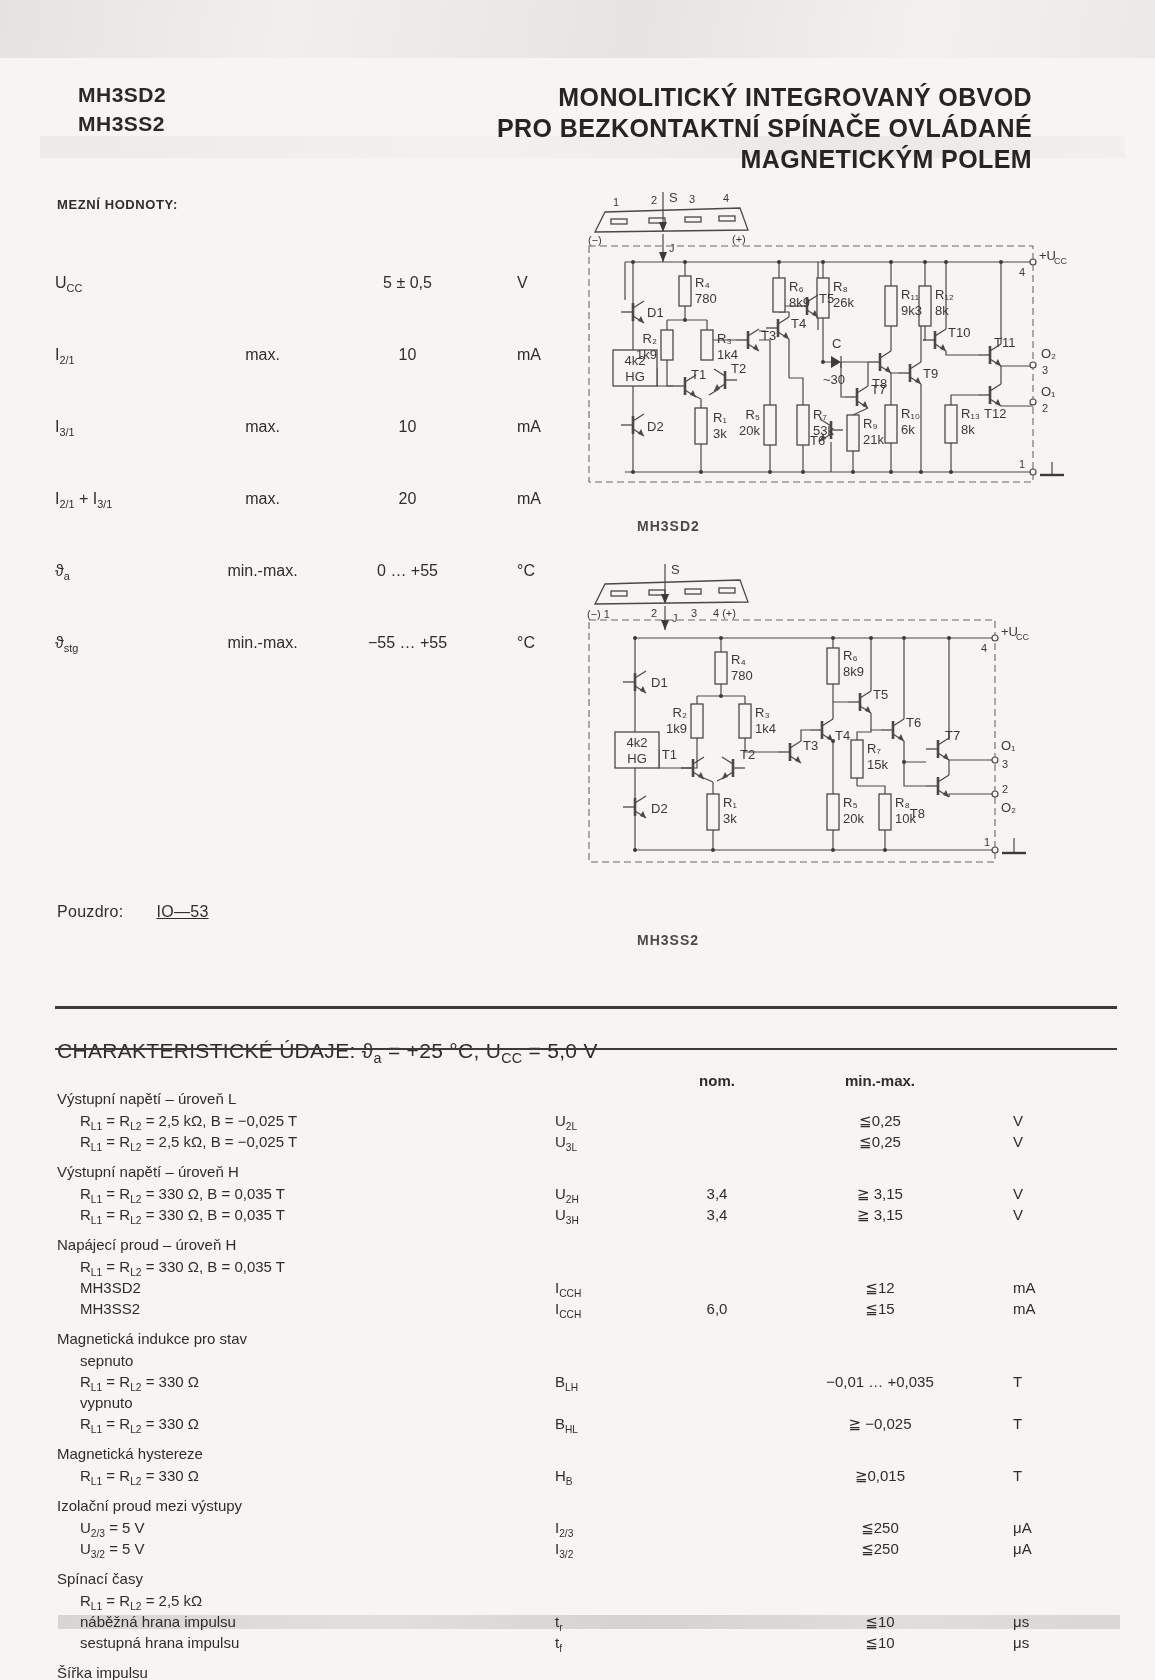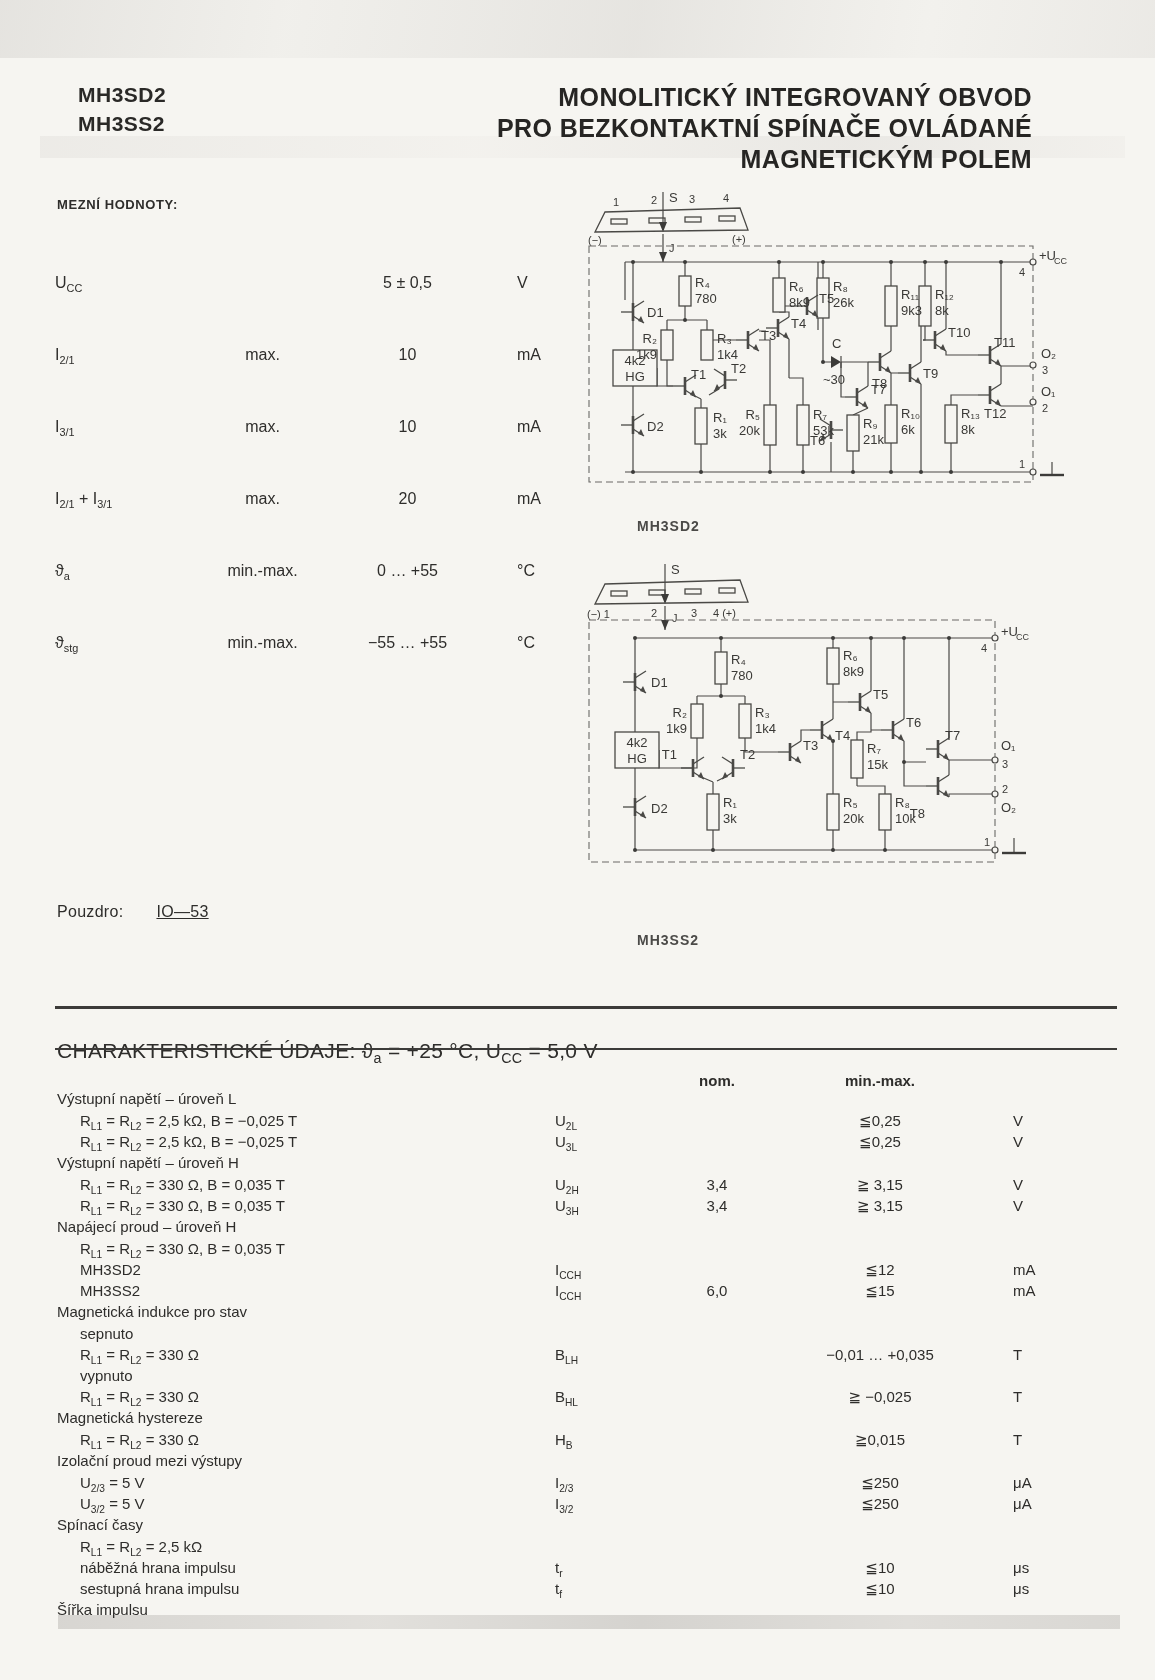--- a/index.html
+++ b/index.html
@@ -37,21 +37,21 @@
   .diag-caption{font-size:14px;font-weight:bold;letter-spacing:1px;color:#4b4a48;}
   .cap1{left:637px;top:518px;}
   .cap2{left:637px;top:932px;}
   
   .char-rule-top{left:55px;top:1006px;width:1062px;height:3px;background:#3c3b39;}
   .char-heading{left:57px;top:1019px;font-size:21px;letter-spacing:.3px;margin-top:20px;}
   .char-rule-mid{left:55px;top:1048px;width:1062px;height:2px;background:#3c3b39;}
   .char-colheads{left:55px;top:1060px;width:1062px;position:absolute;height:20px;font-size:15px;font-weight:bold;margin-top:12px;}
   .char-body{left:55px;top:1088px;width:1070px;position:absolute;font-size:15px;}
   .trow{position:relative;height:21px;line-height:21px;white-space:nowrap;}
-  .thead{height:22px;line-height:22px;}
+  .thead{height:22px;line-height:22px;margin-top:9px;}
   .thead:first-child{margin-top:0;}
   .c-p{position:absolute;left:2px;}
   .ind{left:25px;}
   .c-s{position:absolute;left:500px;}
   .c-n{position:absolute;left:602px;width:120px;text-align:center;}
   .c-r{position:absolute;left:735px;width:180px;text-align:center;}
   .c-u{position:absolute;left:958px;}
   .page-num{left:1028px;top:1716px;font-size:21px;color:#3a3937;}
   
   svg{position:absolute;overflow:visible;}

